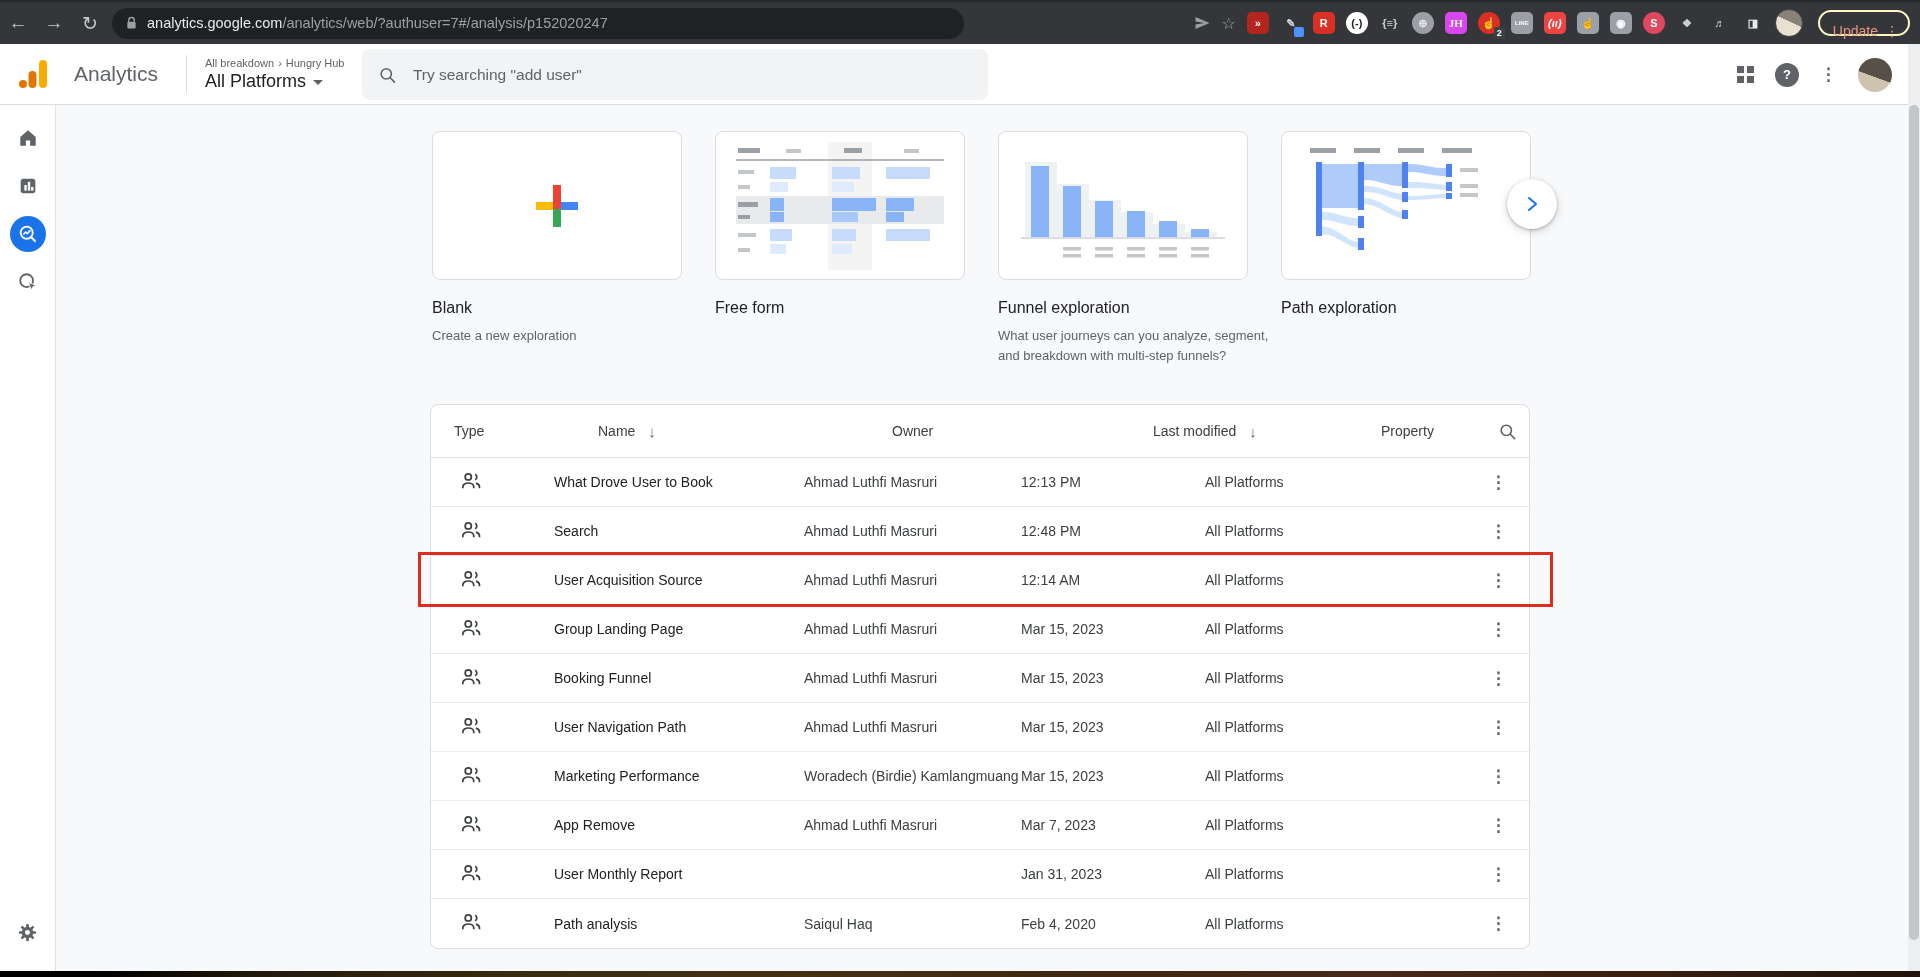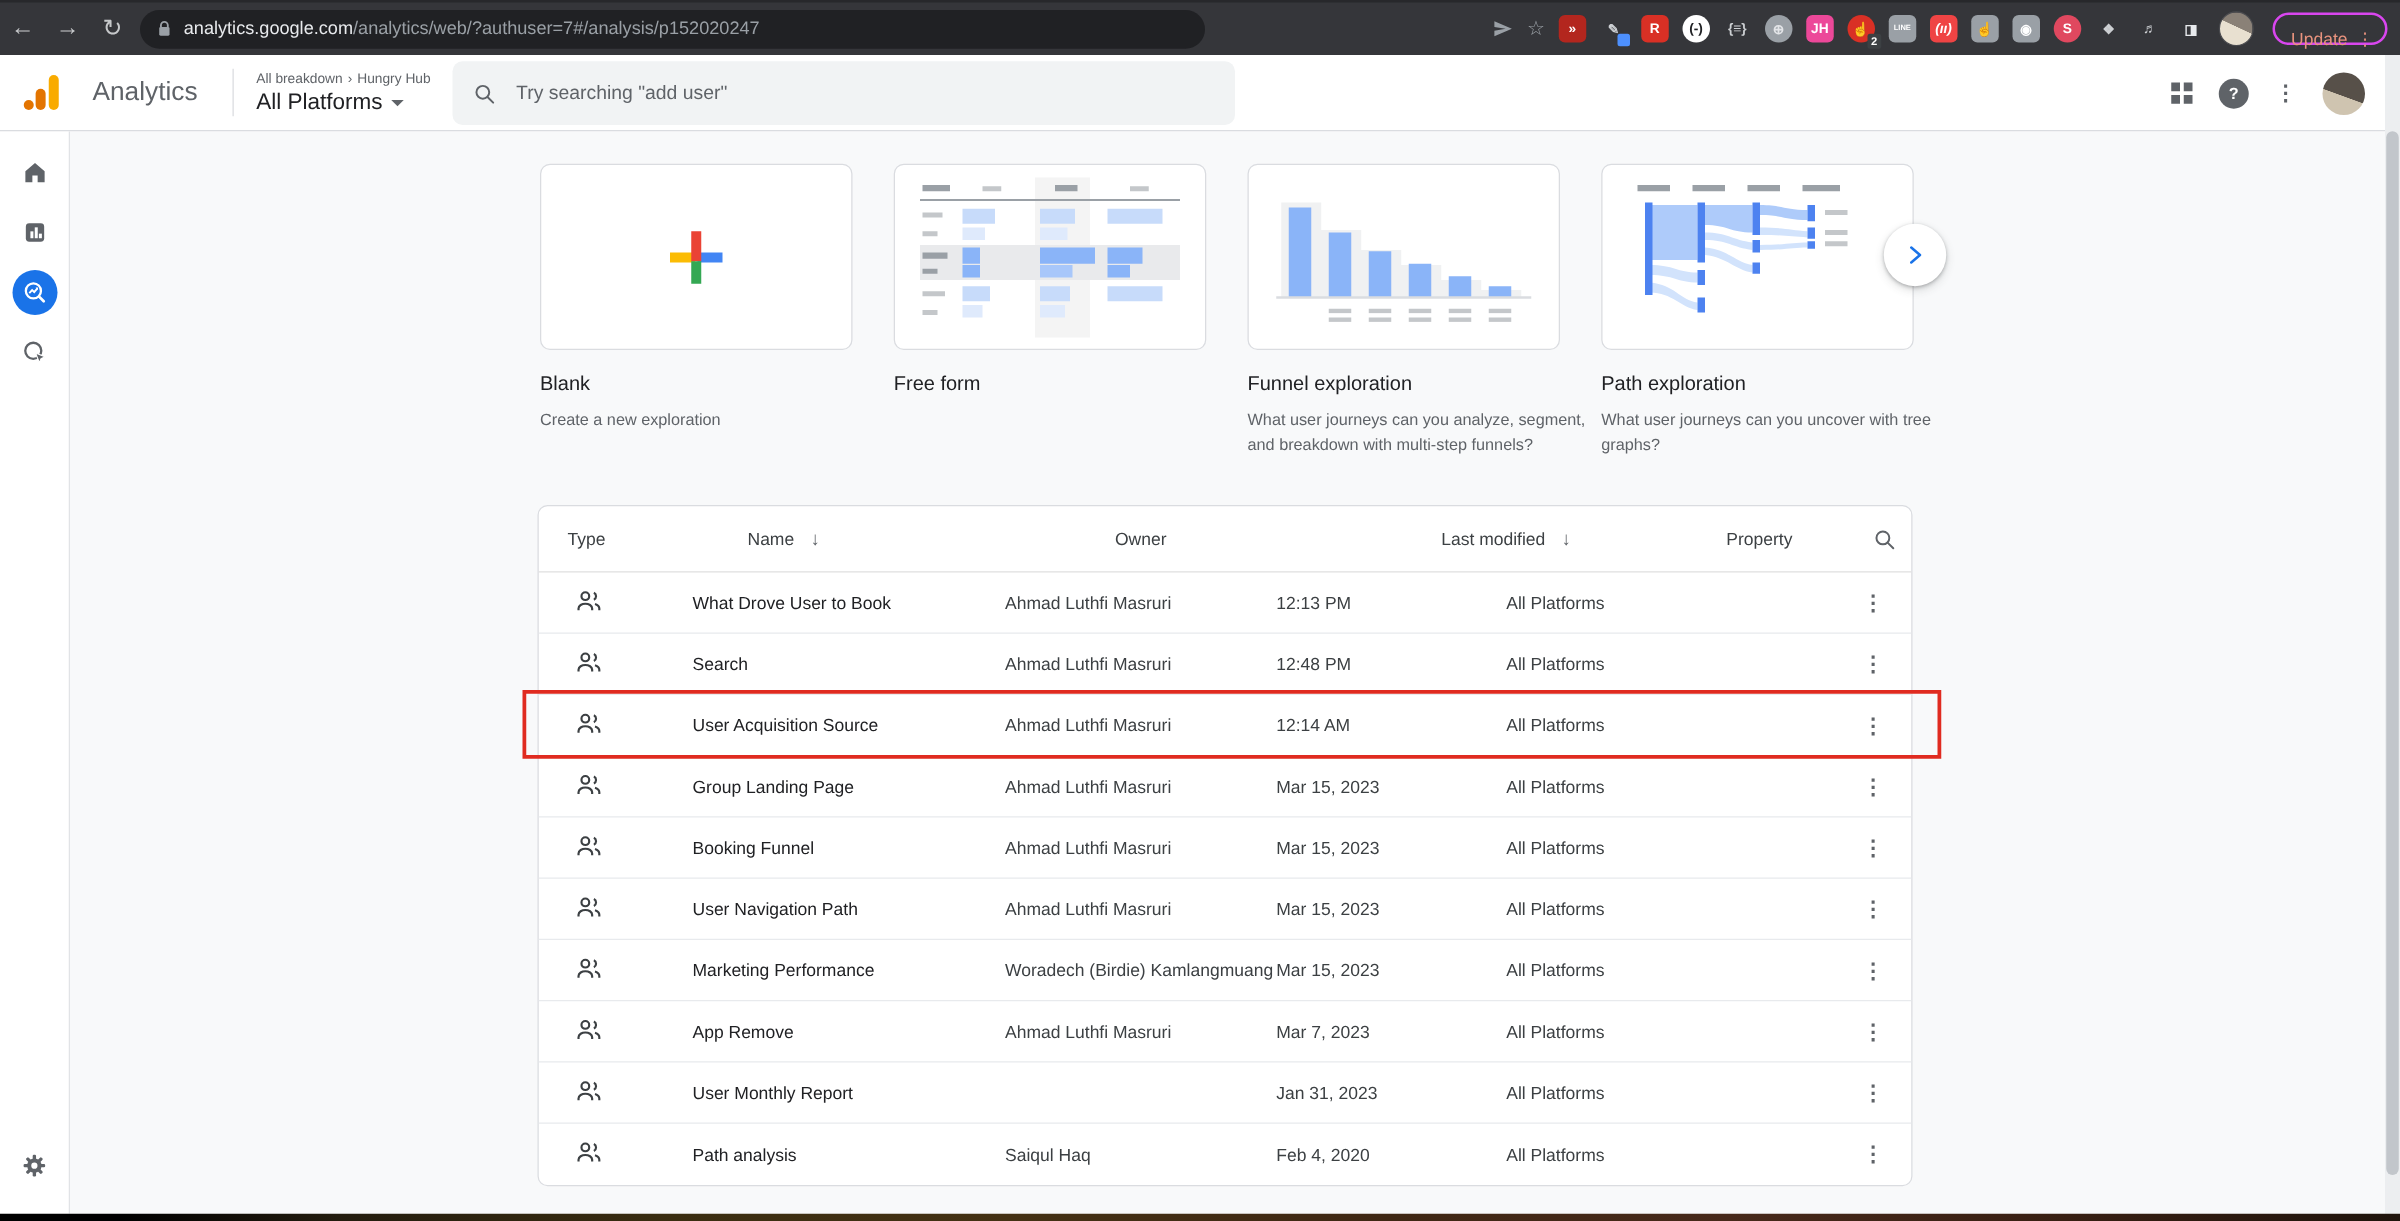--- a/index.html
+++ b/index.html
@@ -20,21 +20,21 @@
   .chrome-right { margin-left:auto; display:flex; align-items:center; gap:11px; padding-right:10px; }
   .glyph-btn { color:#9aa0a6; font-size:16px; }
   .ext { width:22px; height:22px; border-radius:5px; display:flex; align-items:center; justify-content:center;
     font-size:11px; font-weight:bold; position:relative; flex:0 0 auto; }
   .ext.circle { border-radius:50%; }
   .ext-badge { position:absolute; right:-5px; bottom:-5px; background:#3c4043; color:#fff;
     font-size:9px; font-weight:bold; padding:1px 3px; border-radius:2px; }
   .ext-accent { position:absolute; right:-2px; bottom:-3px; width:10px; height:10px; border-radius:2px; }
   .chrome-avatar { width:28px; height:28px; border-radius:50%;
     background:linear-gradient(205deg,#8a8177 45%,#e8e0d0 46%); border:1px solid #4a4b4f; }
-  .update-btn { border:2px solid #d946ef; color:#e8937e; border-radius:14px; height:26px;
+  .update-btn { border:2px solid #fef9c3; color:#e8937e; border-radius:14px; height:26px;
     padding:16px 9px 0 13px; display:flex; align-items:center; gap:7px; font-size:14px; margin-left:4px; }
 
   
   .ga-header { position:absolute; top:44px; left:0; width:1920px; height:61px; background:#fff;
     border-bottom:1px solid #dadce0; display:flex; align-items:center; z-index:5; }
   .ga-logo { margin-left:18px; flex:0 0 auto; }
   .ga-product { font-size:21px; color:#5f6368; margin-left:24px; }
   .ga-divider { width:1px; height:38px; background:#dadce0; margin:0 18px 0 28px; }
   .acct { display:flex; flex-direction:column; gap:2px; }
   .crumb { font-size:11px; color:#5f6368; display:flex; gap:4px; align-items:center; }
@@ -130,21 +130,21 @@
         </div>
         <div class="ext circle" style="background: rgb(255, 255, 255); color: rgb(32, 33, 36);">
           <span>(-)</span>
         </div>
         <div class="ext" style="background: transparent; color: rgb(205, 208, 211);">
           <span>{≡}</span>
         </div>
         <div class="ext circle" style="background: rgb(154, 160, 166); color: rgb(227, 229, 232);">
           <span>⊕</span>
         </div>
-        <div class="ext" style="background: #ec4899; color: rgb(255, 255, 255);">
+        <div class="ext" style="background: #d946ef; color: rgb(255, 255, 255); font-family: Liberation Serif, serif;">
           <span>JH</span>
         </div>
         <div class="ext circle" style="background: rgb(217, 48, 37); color: rgb(255, 255, 255);">
           <span>☝</span>
           <span class="ext-badge">2</span>
         </div>
         <div class="ext" style="background: rgb(154, 160, 166); color: rgb(255, 255, 255);">
           <span style="font-size: 6px;">LINE</span>
         </div>
         <div class="ext" style="background: #ef4444; color: rgb(255, 255, 255); font-style: italic;">
@@ -372,21 +372,20 @@
           <rect x="152" y="53" width="6" height="6"></rect>
       </g>
       <g fill="#c4c7ca">
         <rect x="166" y="28" width="18" height="4"></rect>
         <rect x="166" y="44" width="18" height="4"></rect>
         <rect x="166" y="53" width="18" height="4"></rect>
       </g>
     </svg>
   </div>
   <h3>Path exploration</h3>
-  <p>What user journeys can you uncover with tree graphs?</p>
 </div>
 
 <div class="next-btn">
   <svg width="18" height="18" viewBox="0 0 18 18">
     <path d="M6 3 L13 9 L6 15" fill="none" stroke="#1a73e8" stroke-width="2" stroke-linecap="round" stroke-linejoin="round"></path>
   </svg>
 </div>
 
 <div class="table-card">
   <div class="thead">

